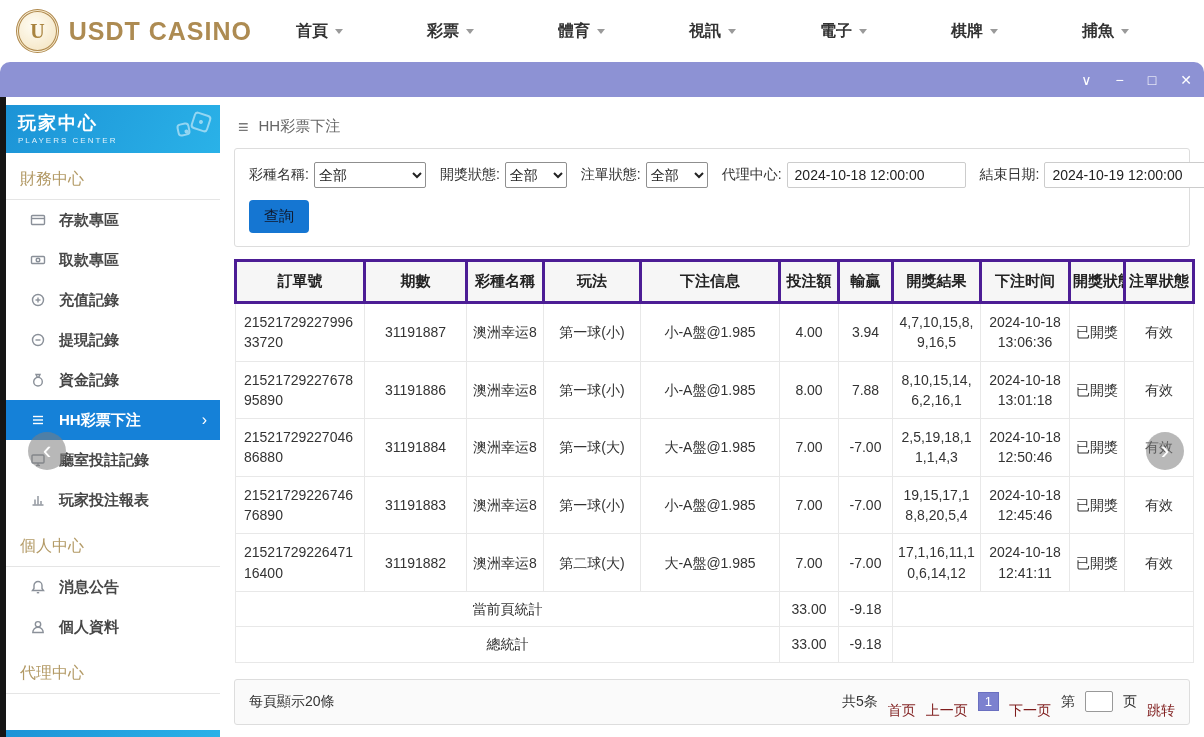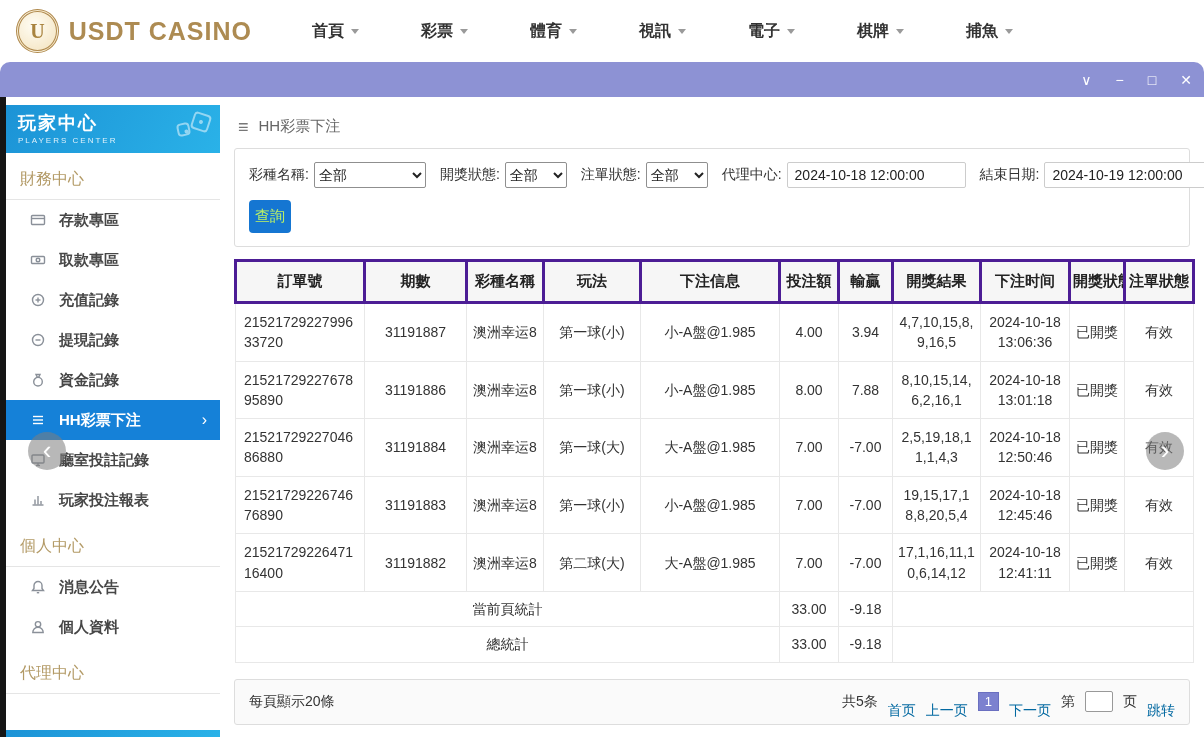--- a/index.html
+++ b/index.html
@@ -7,21 +7,21 @@
   .page { width:1204px; height:737px; position:relative; background:#fff; overflow:hidden; margin:0 auto; }
 
   
   .topbar { height:62px; background:#fff; display:flex; align-items:center; }
   .logo-wrap { display:flex; align-items:center; gap:10px; padding-left:16px; width:252px; cursor:pointer; }
   .logo-circle { width:44px; height:44px; border-radius:50%; border:3px double #b08a4e;
     background:radial-gradient(circle at 40% 35%, #fffdf4, #f3e2bd); color:#a9843f;
     display:flex; align-items:center; justify-content:center; font-size:20px; font-weight:bold;
     font-family:"Liberation Serif","DejaVu Serif",serif; }
   .brand { font-size:25px; font-weight:800; color:#ad8b52; letter-spacing:1px; white-space:nowrap; }
-  .nav { display:flex; gap:62px; margin-left:60px; }
+  .nav { display:flex; gap:84px; margin-left:44px; }
   .nav-item { display:flex; align-items:center; gap:7px; font-size:16px; font-weight:700; color:#333; cursor:pointer; }
   .chev { width:0; height:0; border-left:4px solid transparent; border-right:4px solid transparent; border-top:5px solid #9a9a9a; display:inline-block; }
 
   
   .titlebar { height:35px; background:#8d92d4; border-radius:10px 10px 0 0; position:relative; }
   .win-controls { position:absolute; right:12px; top:0; height:35px; display:flex; align-items:center; gap:24px; color:#fff; font-size:14px; }
   .win-controls span { cursor:pointer; line-height:1; }
 
   
   .body-row { display:flex; height:640px; position:relative; }
@@ -55,36 +55,36 @@
   .filter-box { border:1px solid #ddd; border-radius:3px; padding:13px 14px; background:#fff; }
   .filter-row { display:flex; align-items:center; font-size:14px; color:#333; white-space:nowrap; }
   .filter-row label { margin-right:5px; }
   .fgroup { display:flex; align-items:center; margin-right:14px; }
   select { height:26px; border:1px solid #8f8f8f; border-radius:2px; font-size:14px; color:#222; background:#fff;
     font-family:"Liberation Sans","DejaVu Sans",sans-serif; }
   .sel-wide { width:112px; }
   .sel-small { width:62px; }
   .date-input { height:26px; width:179px; border:1px solid #ccc; padding:0 7px; font-size:14px; color:#222; border-radius:2px;
     font-family:"Liberation Sans","DejaVu Sans",sans-serif; }
-  .btn-search { margin-top:12px; background:#1576d2; color:#bef264; border:none; border-radius:4px;
-    padding:7px 6px; font-size:15px; cursor:pointer; font-family:inherit; }
+  .btn-search { margin-top:12px; background:#1576d2; color:#0f172a; border:none; border-radius:4px;
+    padding:7px 15px; font-size:15px; cursor:pointer; font-family:inherit; }
 
   
   .table-wrap { margin-top:12px; }
   table { width:100%; border-collapse:collapse; table-layout:fixed; font-size:14px; color:#333; }
   th { background:#f6f6f6; border:3px solid #4c1d95; padding:10px 2px; font-size:15px; font-weight:700; color:#222; overflow:hidden; white-space:nowrap; }
   td { border:1px solid #e8e8e8; padding:8px 5px; text-align:center; word-break:break-all; line-height:1.45; }
   td.order { text-align:left; padding-left:8px; }
   tr.sumrow td { padding:7px 5px; }
 
   
   .footer-bar { margin-top:16px; border:1px solid #ddd; background:#fafafa; border-radius:3px; height:46px;
     display:flex; align-items:center; justify-content:space-between; padding:8px 14px; font-size:14px; color:#333; }
   .pagination { display:flex; align-items:center; gap:10px; }
-  .plink { color:#0369a1; cursor:pointer;margin-top:18px; }
+  .plink { color:#7f1d1d; cursor:pointer;margin-top:18px; }
   .current-page { background:#7c81cf; color:#fff; padding:1px 6px; font-size:13px; border:1px solid #6a6fc0; }
   .jump-input { width:28px; height:21px; border:1px solid #999; border-radius:2px; }
 
   
   .nav-circle { position:absolute; width:38px; height:38px; border-radius:50%; background:rgba(125,125,125,.55);
     color:#fff; display:flex; align-items:center; justify-content:center; font-size:26px; cursor:pointer; z-index:20;
     line-height:1; padding-bottom:3px; }
   .nav-left { left:28px; top:432px; }
   .nav-right { left:1146px; top:432px; }
 </style>

